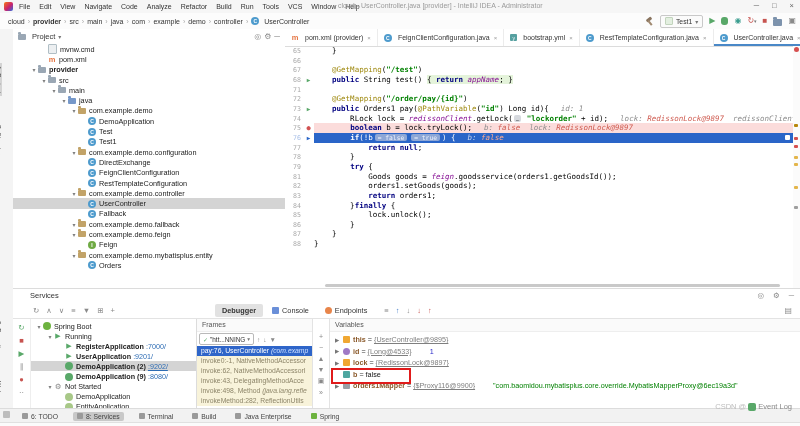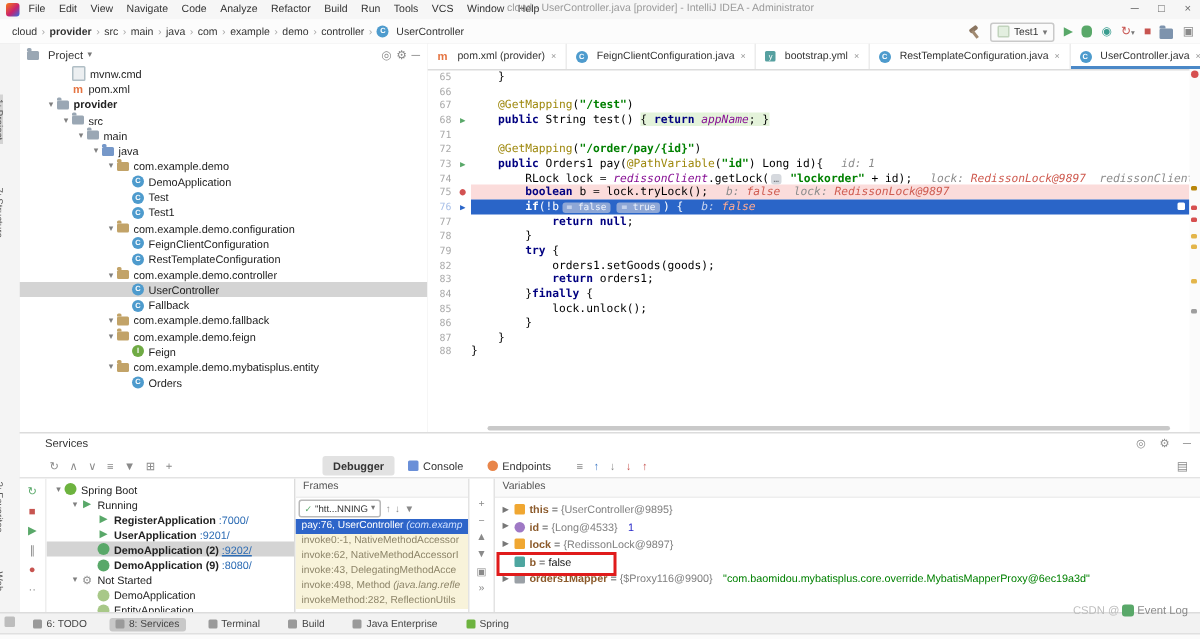--- a/index.html
+++ b/index.html
@@ -123,21 +123,21 @@
   #minibar{width:16px;flex:none;border-left:1px solid #e3e3e3;border-right:1px solid #e3e3e3;display:flex;flex-direction:column;align-items:center;gap:4px;padding-top:14px;color:#8a8a8a;font-size:7px;}
   #vars{flex:1;display:flex;flex-direction:column;overflow:hidden;}
   #varlist{padding-top:2px;}
   .vrow{position:relative;height:11.5px;display:flex;align-items:center;white-space:nowrap;font-size:7.2px;padding-left:5px;}
   .vrow .exp{width:8px;color:#777;font-size:5.5px;flex:none;}
   .vic{width:7px;height:7px;border-radius:1px;margin-right:3px;flex:none;}
   .vic.this,.vic.field{background:#f0a732;} .vic.param{background:#9f79c5;border-radius:50%;}
   .vic.prim{background:#4ea6a0;} .vic.mapper{background:#9aa0a6;}
   .vname{color:#8b5a2b;font-weight:bold;margin-right:2px;}
   .veq{color:#333;margin-right:2px;}
-  .vgray{color:#7f7f7f;margin-right:7px;}
+  .vgray{color:#7f7f7f;margin-right:18px;text-decoration:underline;}
   .vnum{color:#2929c9;} .vstr{color:#008000;} .vplain{color:#111;}
   .redbox{position:absolute;left:1px;top:-1px;width:76px;height:12px;border:2px solid #e01b1b;z-index:3;}
   
   #statusrow{position:absolute;left:0;top:408px;width:800px;height:14px;background:#f2f2f2;border-top:1px solid #dcdcdc;display:flex;align-items:center;gap:11px;padding-left:18px;font-size:6.8px;color:#444;}
   .sbitem{display:flex;align-items:center;gap:3px;padding:1px 4px;}
   .sbitem.active{background:#c8c8c8;border-radius:2px;}
   .sb-ic{width:6px;height:6px;border-radius:1px;background:#9a9a9a;}
   .sb-ic.spring{background:#6db33f;}
   #switcher{position:absolute;left:3px;top:411px;width:7px;height:7px;background:#bdbdbd;border-radius:1px;}
   #remnant{position:absolute;left:0;top:422px;width:800px;height:4px;background:#fbfbfb;border-top:1px solid #e0e0e0;}
@@ -305,20 +305,25 @@
           <span class="lbl">Test1</span>
         </div>
         <div class="trow" style="padding-left: 57px;">
           <span class="arrow">▾</span>
           <span class="ic ic-package"></span>
           <span class="lbl">com.example.demo.configuration</span>
         </div>
         <div class="trow" style="padding-left: 67px;">
           <span class="arrow"></span>
           <span class="ic ic-class">C</span>
+          <span class="lbl">DirectExchange</span>
+        </div>
+        <div class="trow" style="padding-left: 67px;">
+          <span class="arrow"></span>
+          <span class="ic ic-class">C</span>
           <span class="lbl">FeignClientConfiguration</span>
         </div>
         <div class="trow" style="padding-left: 67px;">
           <span class="arrow"></span>
           <span class="ic ic-class">C</span>
           <span class="lbl">RestTemplateConfiguration</span>
         </div>
         <div class="trow" style="padding-left: 57px;">
           <span class="arrow">▾</span>
           <span class="ic ic-package"></span>
@@ -397,20 +402,21 @@
         <div class="cline"><span class="lc"><span class="lno">68</span><span class="gic g-run">▶</span><span class="tok p">    </span><span class="tok k">public </span><span class="tok p">String test() </span><span class="tok p fold">{ </span><span class="tok k fold">return </span><span class="tok f fold">appName</span><span class="tok p fold">; </span><span class="tok p fold">}</span></span></div>
         <div class="cline"><span class="lc"><span class="lno">71</span><span class="gic"></span></span></div>
         <div class="cline"><span class="lc"><span class="lno">72</span><span class="gic"></span><span class="tok p">    </span><span class="tok a">@GetMapping</span><span class="tok p">(</span><span class="tok s">"/order/pay/{id}"</span><span class="tok p">)</span></span></div>
         <div class="cline"><span class="lc"><span class="lno">73</span><span class="gic g-run">▶</span><span class="tok p">    </span><span class="tok k">public </span><span class="tok p">Orders1 pay(</span><span class="tok a">@PathVariable</span><span class="tok p">(</span><span class="tok s">"id"</span><span class="tok p">) </span><span class="tok p">Long id){</span><span class="hints"><span class="h">id: 1</span></span></span></div>
         <div class="cline"><span class="lc"><span class="lno">74</span><span class="gic"></span><span class="tok p">        RLock lock = </span><span class="tok f">redissonClient</span><span class="tok p">.getLock(</span><span class="tok pchip">…</span><span class="tok p"> </span><span class="tok s">"lockorder"</span><span class="tok p"> + id);</span><span class="hints"><span class="h">lock: </span><span class="hr">RedissonLock@9897</span><span class="h">  redissonClient: </span></span></span></div>
         <div class="cline bp"><div class="linebg bpbg"></div><span class="lc"><span class="lno">75</span><span class="gic g-bp">●</span><span class="tok p">        </span><span class="tok k">boolean </span><span class="tok p">b = lock.tryLock();</span><span class="hints"><span class="h">b: </span><span class="hr">false</span><span class="h">  lock: </span><span class="hr">RedissonLock@9897</span></span></span></div>
         <div class="cline exec"><div class="linebg execbg"></div><span class="lc"><span class="lno">76</span><span class="gic g-exec">▶</span><span class="tok p">        </span><span class="tok k">if</span><span class="tok p">(!b</span><span class="tok pill">= false</span><span class="tok pill">= true</span><span class="tok p">) {</span><span class="hints"><span class="hl">b: </span><span class="hx">false</span></span></span><div class="execmark"></div></div>
         <div class="cline"><span class="lc"><span class="lno">77</span><span class="gic"></span><span class="tok p">            </span><span class="tok k">return null</span><span class="tok p">;</span></span></div>
         <div class="cline"><span class="lc"><span class="lno">78</span><span class="gic"></span><span class="tok p">        }</span></span></div>
         <div class="cline"><span class="lc"><span class="lno">79</span><span class="gic"></span><span class="tok p">        </span><span class="tok k">try </span><span class="tok p">{</span></span></div>
+        <div class="cline"><span class="lc"><span class="lno">81</span><span class="gic"></span><span class="tok p">            Goods goods = </span><span class="tok f">feign</span><span class="tok p">.goodsservice(orders1.getGoodsId());</span></span></div>
         <div class="cline"><span class="lc"><span class="lno">82</span><span class="gic"></span><span class="tok p">            orders1.setGoods(goods);</span></span></div>
         <div class="cline"><span class="lc"><span class="lno">83</span><span class="gic"></span><span class="tok p">            </span><span class="tok k">return </span><span class="tok p">orders1;</span></span></div>
         <div class="cline"><span class="lc"><span class="lno">84</span><span class="gic"></span><span class="tok p">        }</span><span class="tok k">finally </span><span class="tok p">{</span></span></div>
         <div class="cline"><span class="lc"><span class="lno">85</span><span class="gic"></span><span class="tok p">            lock.unlock();</span></span></div>
         <div class="cline"><span class="lc"><span class="lno">86</span><span class="gic"></span><span class="tok p">        }</span></span></div>
         <div class="cline"><span class="lc"><span class="lno">87</span><span class="gic"></span><span class="tok p">    }</span></span></div>
         <div class="cline"><span class="lc"><span class="lno">88</span><span class="gic"></span><span class="tok p">}</span></span></div>
       </div>
     <div id="estripe">
         <div id="errind"></div>

